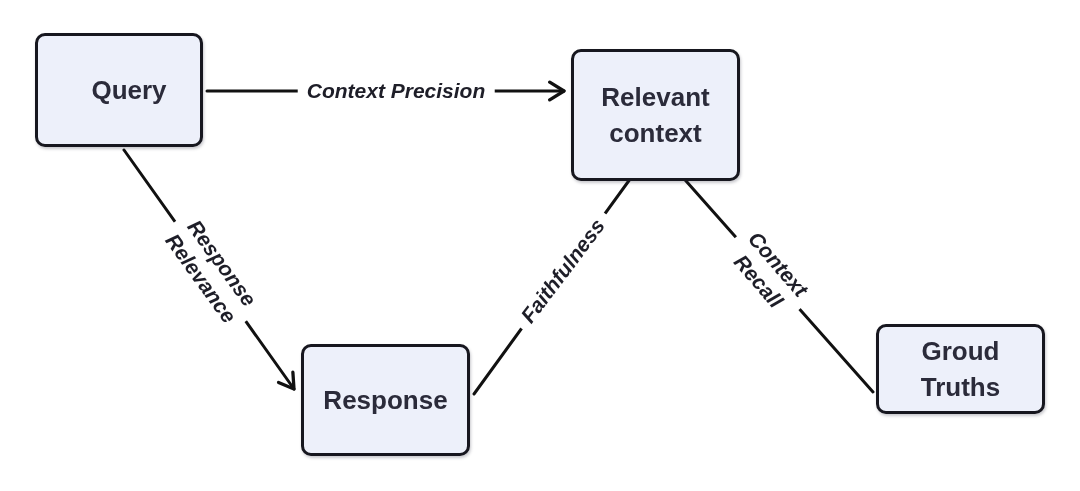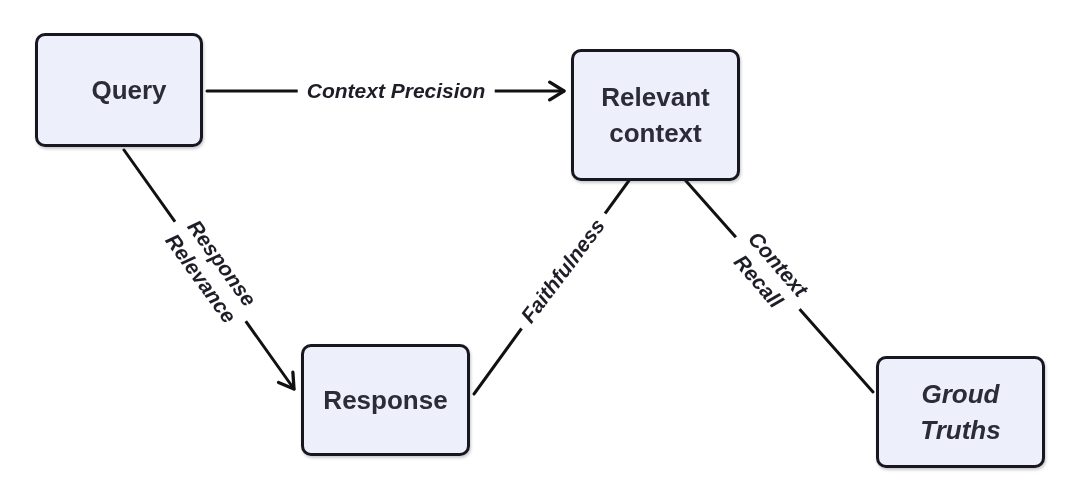--- a/index.html
+++ b/index.html
@@ -93,18 +93,18 @@
 
   <div class="node" style="left:571px; top:33px; width:169px; height:132px;margin-top:16px;">
     <span class="node-label">Relevant
 context</span>
   </div>
 
   <div class="node" style="left:301px; top:344px; width:169px; height:112px;">
     <span class="node-label">Response</span>
   </div>
 
-  <div class="node" style="left:876px; top:356px; width:169px; height:112px;font-style:italic;">
+  <div class="node" style="left:876px; top:324px; width:169px; height:90px;">
     <span class="node-label">Groud
 Truths</span>
   </div>
 
 </div>
 
 </body></html>

